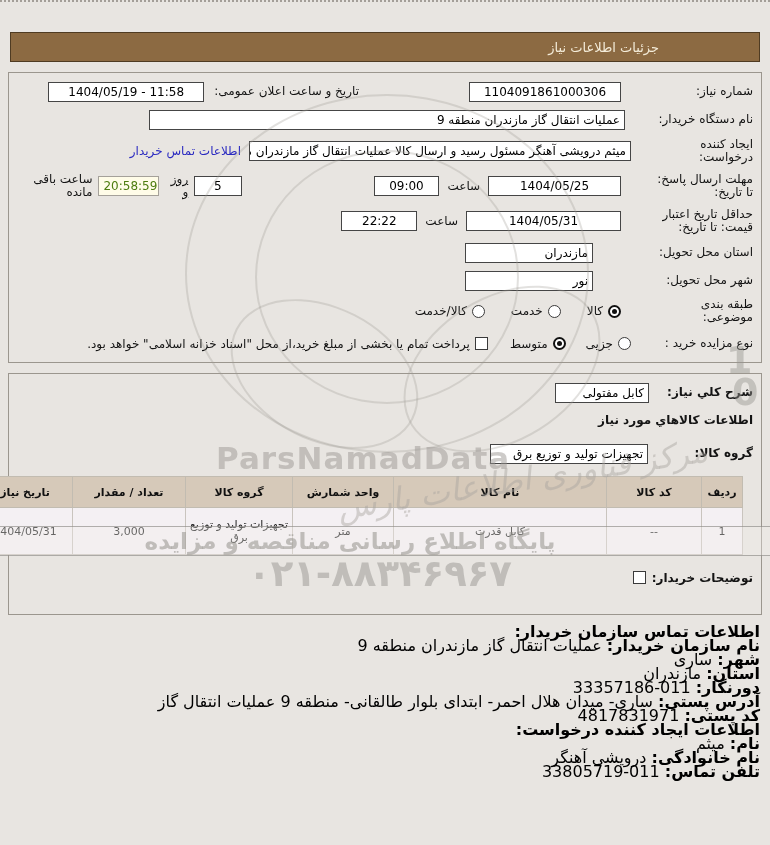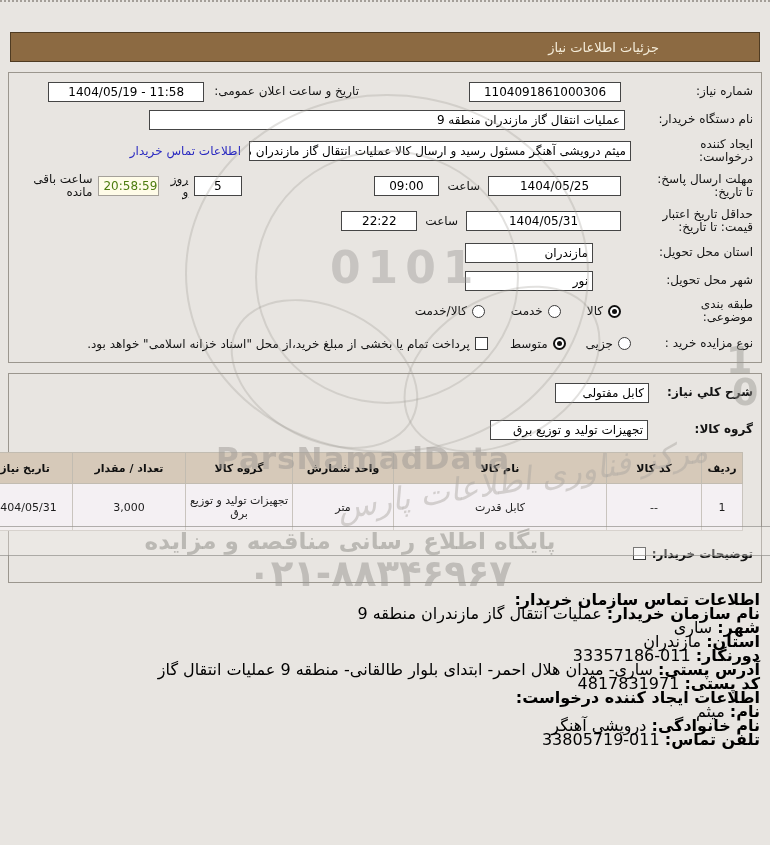--- a/index.html
+++ b/index.html
@@ -146,20 +146,21 @@
 
 </div>
 
 <div class="panel" style="padding-bottom:10px;">
 
   <div class="row">
     <span class="lbl b">شرح کلي نیاز:</span>
     <span class="box" style="width:94px;margin-right:8px;">کابل مفتولی</span>
   </div>
 
+  <div class="b" style="margin:10px 0 6px 0;">اطلاعات کالاهاي مورد نیاز</div>
 
   <div class="row" style="margin-top:16px;">
     <span class="lbl b">گروه کالا:</span>
     <span class="box" style="width:158px;margin-right:9px;">تجهیزات تولید و توزیع برق</span>
   </div>
 
   <table class="goods">
     <thead>
       <tr>
         <th style="width:36px;">ردیف</th>
@@ -177,21 +178,21 @@
         <td>--</td>
         <td>کابل قدرت</td>
         <td>متر</td>
         <td>تجهیزات تولید و توزیع برق</td>
         <td dir="ltr">3,000</td>
         <td dir="ltr">1404/05/31</td>
       </tr>
     </tbody>
   </table>
 
-  <div class="row" style="margin-top:12px;margin-bottom:8px;">
+  <div class="row" style="margin-top:12px;margin-bottom:16px;">
     <span class="b">توضیحات خریدار:</span>
     <span class="cb" style="margin-right:6px;"></span>
   </div>
 
 </div>
 
 <div class="info">
   <div class="line b">اطلاعات تماس سازمان خریدار:</div>
   <div class="line"><b>نام سازمان خریدار:</b> <span>عملیات انتقال گاز مازندران منطقه 9</span></div>
   <div class="line"><b>شهر:</b> <span>ساری</span></div>
@@ -203,21 +204,20 @@
   <div class="line"><b>نام:</b> <span>میثم</span></div>
   <div class="line"><b>نام خانوادگی:</b> <span>درویشی آهنگر</span></div>
   <div class="line"><b>تلفن تماس:</b> <span dir="ltr">33805719-011</span></div>
 </div>
 
 <div class="wm">
   <div class="wm-ellipse" style="left:185px;top:92px;width:400px;height:355px;"></div>
   <div class="wm-ellipse" style="left:255px;top:148px;width:260px;height:250px;"></div>
   <div class="wm-ellipse" style="left:395px;top:295px;width:210px;height:140px;transform:rotate(-32deg);"></div>
   <div class="wm-ellipse" style="left:225px;top:305px;width:195px;height:130px;transform:rotate(27deg);"></div>
-  <div class="wm-text" dir="ltr" style="left:330px;top:240px;font-size:44px;letter-spacing:7px;color:rgba(150,148,144,0.40);">0101</div>
   <div class="wm-text" dir="ltr" style="left:726px;top:336px;font-size:38px;color:rgba(150,148,144,0.45);">1</div>
   <div class="wm-text" dir="ltr" style="left:732px;top:368px;font-size:38px;color:rgba(150,148,144,0.45);">0</div>
   <div class="wm-text" dir="ltr" style="left:216px;top:438px;font-size:31px;letter-spacing:1px;color:rgba(155,152,147,0.50);">ParsNamadData</div>
   <div class="wm-text" style="left:290px;top:462px;width:420px;font-size:32px;font-weight:normal;font-style:italic;transform:rotate(-9deg);color:rgba(168,165,160,0.45);">مرکز فناوری اطلاعات پارس</div>
   <div class="wm-band">
     <div class="wm-slogan">پایگاه اطلاع رسانی مناقصه و مزایده</div>
   </div>
   <div class="wm-text" dir="ltr" style="left:120px;top:550px;width:520px;text-align:center;font-size:37px;letter-spacing:2px;color:rgba(152,150,146,0.50);">۰۲۱-۸۸۳۴۶۹۶۷</div>
 </div>
 

